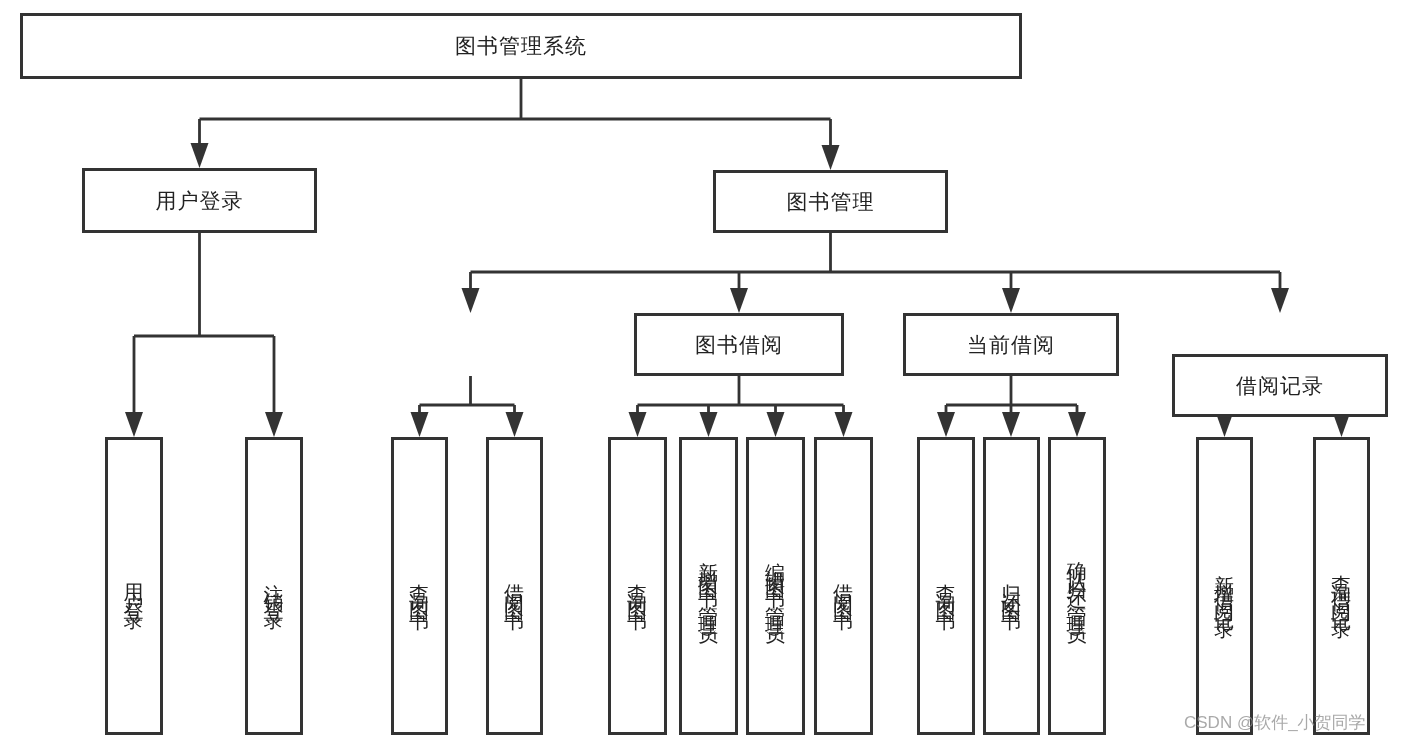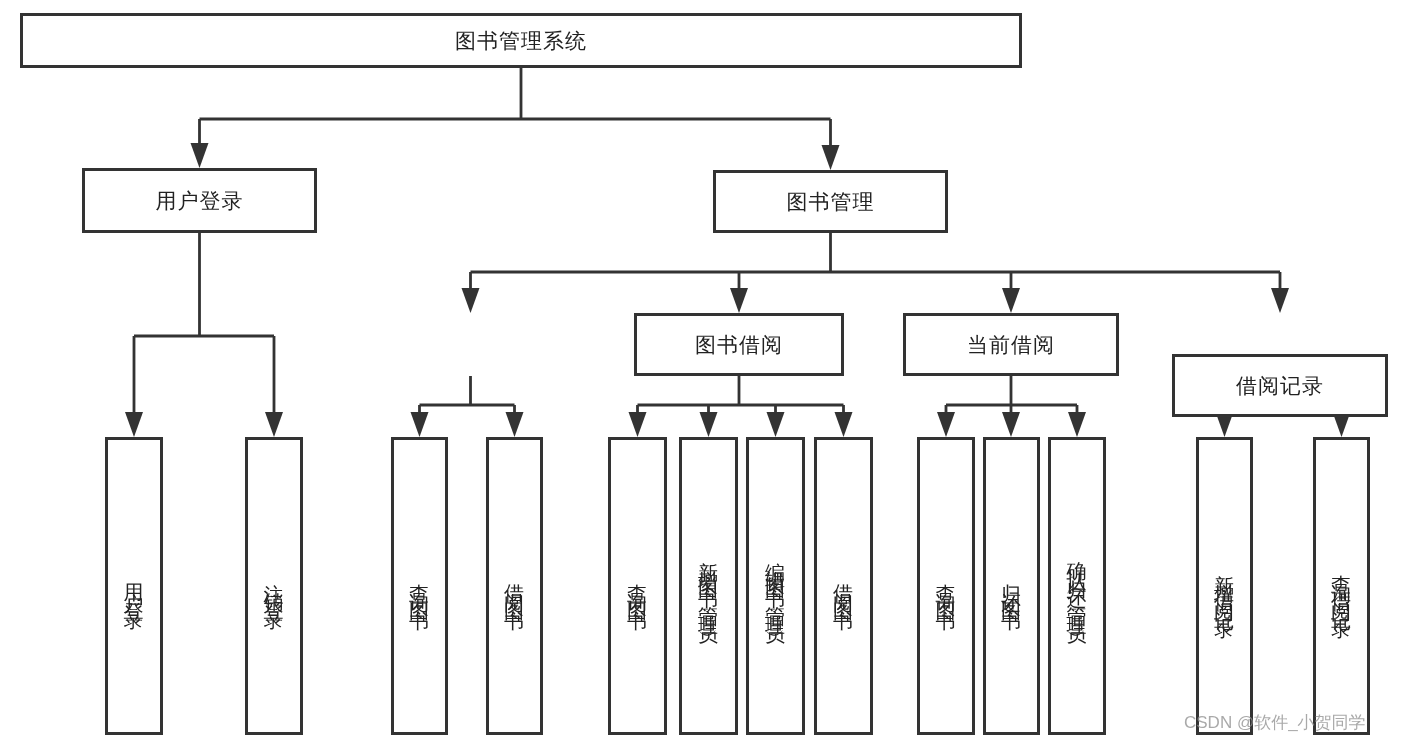--- a/index.html
+++ b/index.html
@@ -62,21 +62,21 @@
     position: absolute;
     left: 1184px;
     top: 711px;
     width: 221px;
     font-size: 17px;
     color: rgba(148, 148, 148, 0.8);
     z-index: 5;
     white-space: nowrap;
   }
   
-  #n-root   { left: 20px;   top: 13px;  width: 1002px; height: 55px; }
+  #n-root   { left: 20px;   top: 13px;  width: 1002px; height: 66px; }
   #n-login  { left: 82px;   top: 168px; width: 235px;  height: 65px; }
   #n-mgmt   { left: 713px;  top: 170px; width: 235px;  height: 63px; }
   #n-rec    { left: 363px;  top: 313px; width: 215px;  height: 63px; }
   #n-borrow { left: 634px;  top: 313px; width: 210px;  height: 63px; }
   #n-cur    { left: 903px;  top: 313px; width: 216px;  height: 63px; }
   #n-recd   { left: 1172px; top: 313px; width: 216px;  height: 63px; margin-top: 41px; }
   
   #l1  { left: 105px;  width: 58px; }
   #l2  { left: 245px;  width: 58px; }
   #l3  { left: 391px;  width: 57px; }

